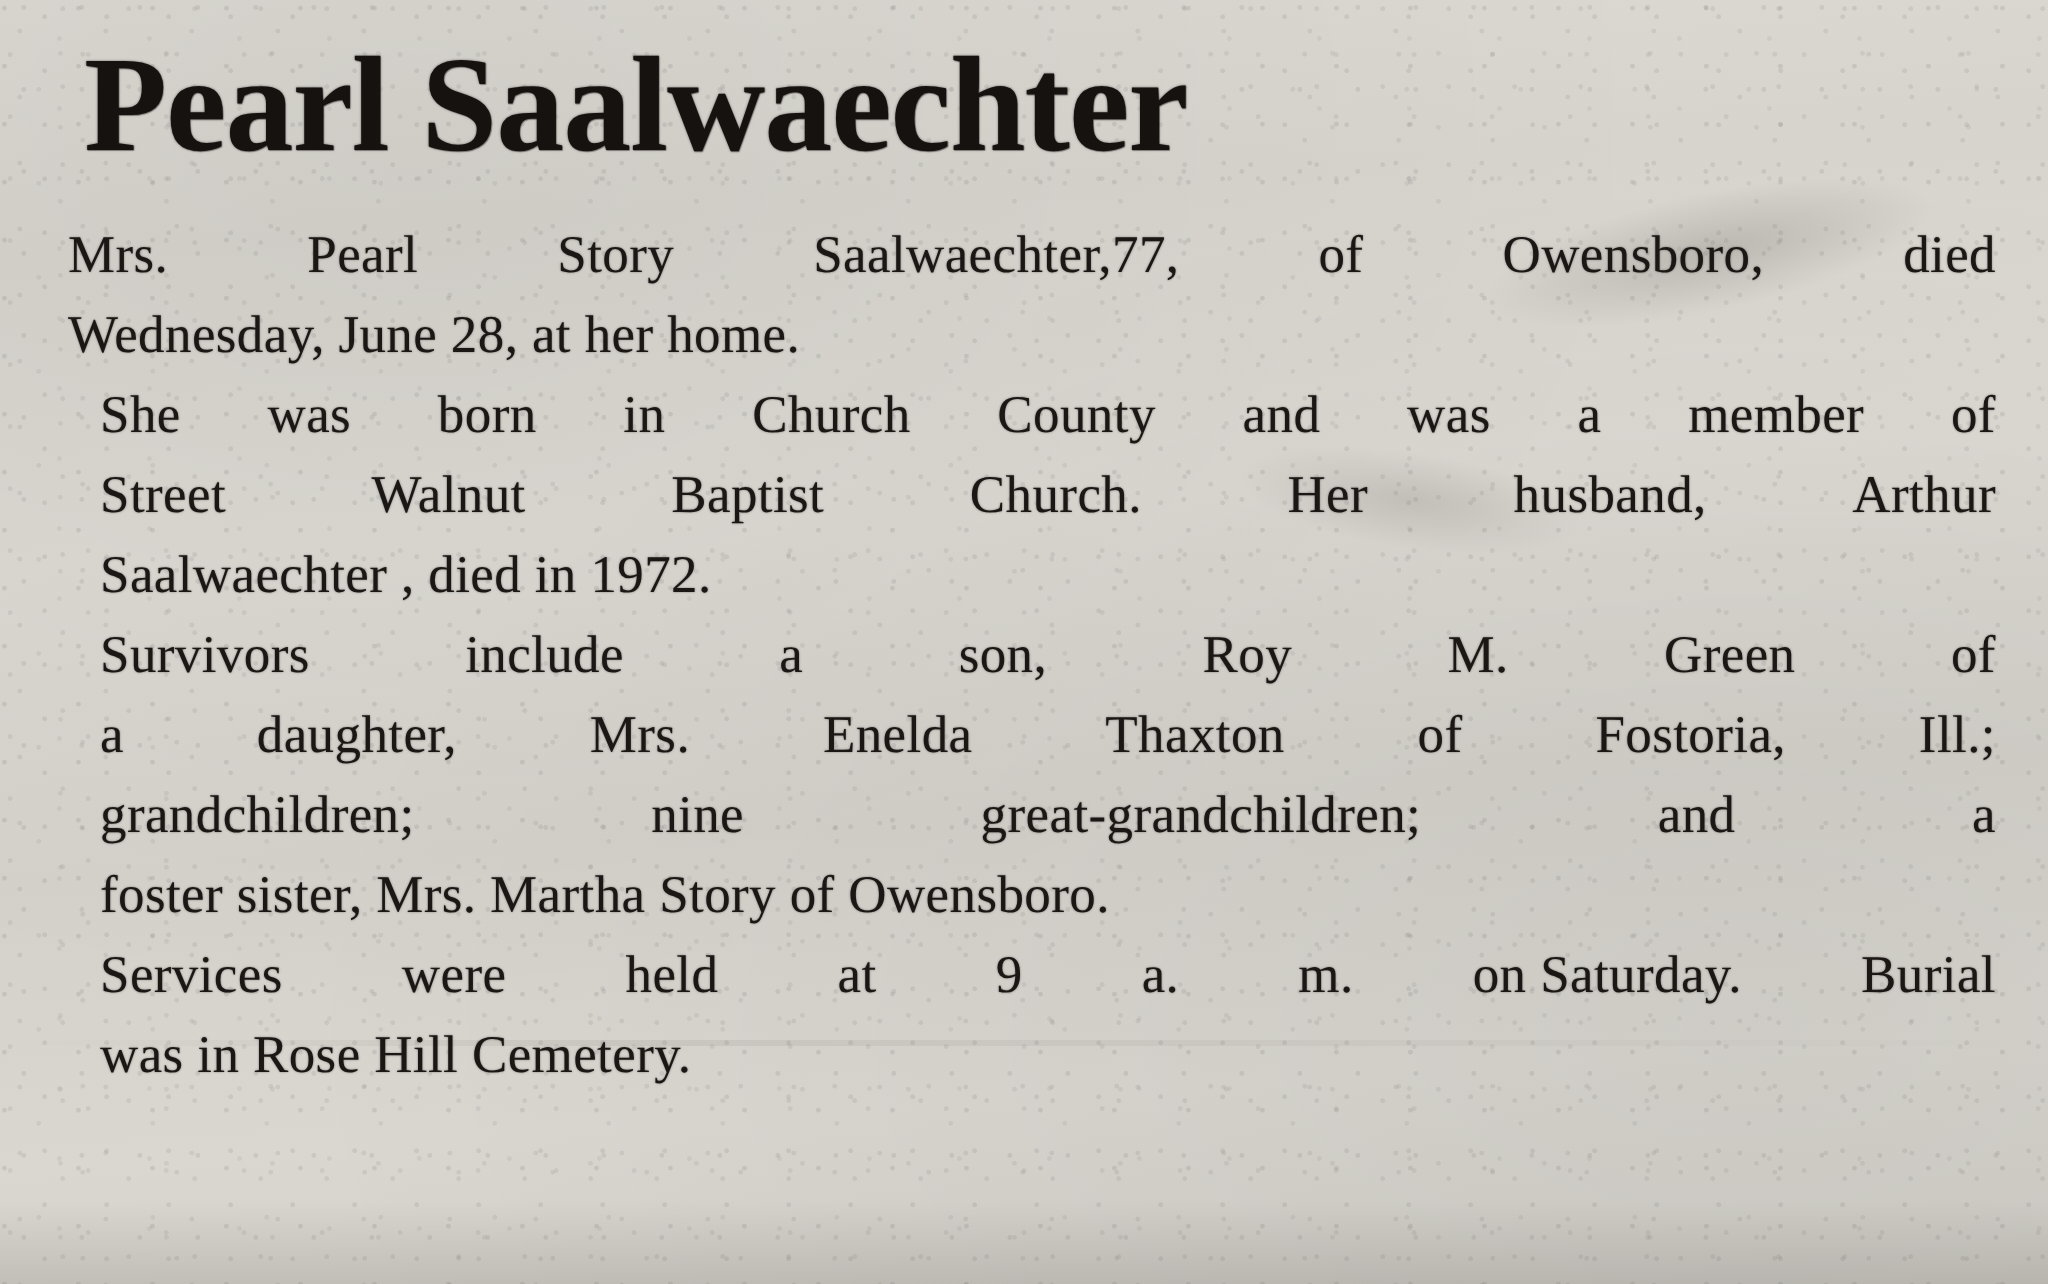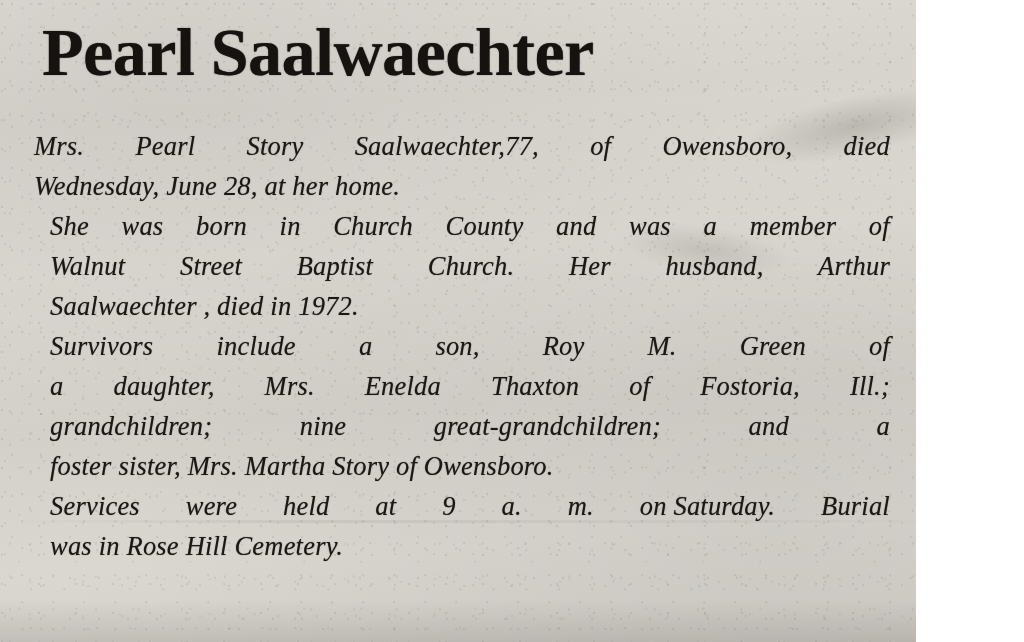--- a/index.html
+++ b/index.html
@@ -7,21 +7,21 @@
     padding: 0;
     background: #ffffff;
   }
   body {
     width: 1024px;
     height: 642px;
     overflow: hidden;
   }
   .clipping {
     position: relative;
-    width: 916px;
+    width: 1024px;
     height: 642px;
     background:
       radial-gradient(ellipse at 20% 10%, rgba(0,0,0,0.045) 0%, rgba(0,0,0,0) 55%),
       radial-gradient(ellipse at 85% 80%, rgba(0,0,0,0.05) 0%, rgba(0,0,0,0) 60%),
       linear-gradient(176deg, #dddad4 0%, #d7d4ce 18%, #dcd9d3 40%, #d4d1cb 62%, #dad7d1 82%, #d2cfc9 100%);
     overflow: hidden;
   }
   
   .grain {
     position: absolute;
@@ -83,28 +83,27 @@
     font-weight: 700;
     font-size: 68px;
     line-height: 1.0;
     letter-spacing: -0.5px;
     color: #16120f;
     margin: 18px 0 0 8px;
     text-shadow: 0 0 1.2px rgba(0,0,0,.55), 0.4px 0.3px 0 rgba(0,0,0,.25);
   }
 
   .body-copy {
-    margin-top: 40px;
+    margin-top: 21px;
     font-family: "Liberation Serif", serif;
     font-size: 26.5px;
     line-height: 40px;
     color: #1b1714;
     letter-spacing: 0.2px;
     text-shadow: 0 0 1.1px rgba(0,0,0,.45);
-    font-style: italic;
   }
   .para {
     margin: 0;
     text-indent: 16px;
   }
   .para.first { text-indent: 0; }
   .para .jline {
     display: block;
     white-space: nowrap;
   }
@@ -150,22 +149,22 @@
             <span>in</span>
             <span>Church</span>
             <span>County</span>
             <span>and</span>
             <span>was</span>
             <span>a</span>
             <span>member</span>
             <span>of</span>
           </span>
           <span class="jline justify">
+            <span>Street</span>
             <span>Walnut</span>
-            <span>Street</span>
             <span>Baptist</span>
             <span>Church.</span>
             <span>Her</span>
             <span>husband,</span>
             <span>Arthur</span>
           </span>
           <span class="jline">Saalwaechter , died in 1972.</span>
         </p>
       <p class="para" id="p3">
           <span class="jline justify">

